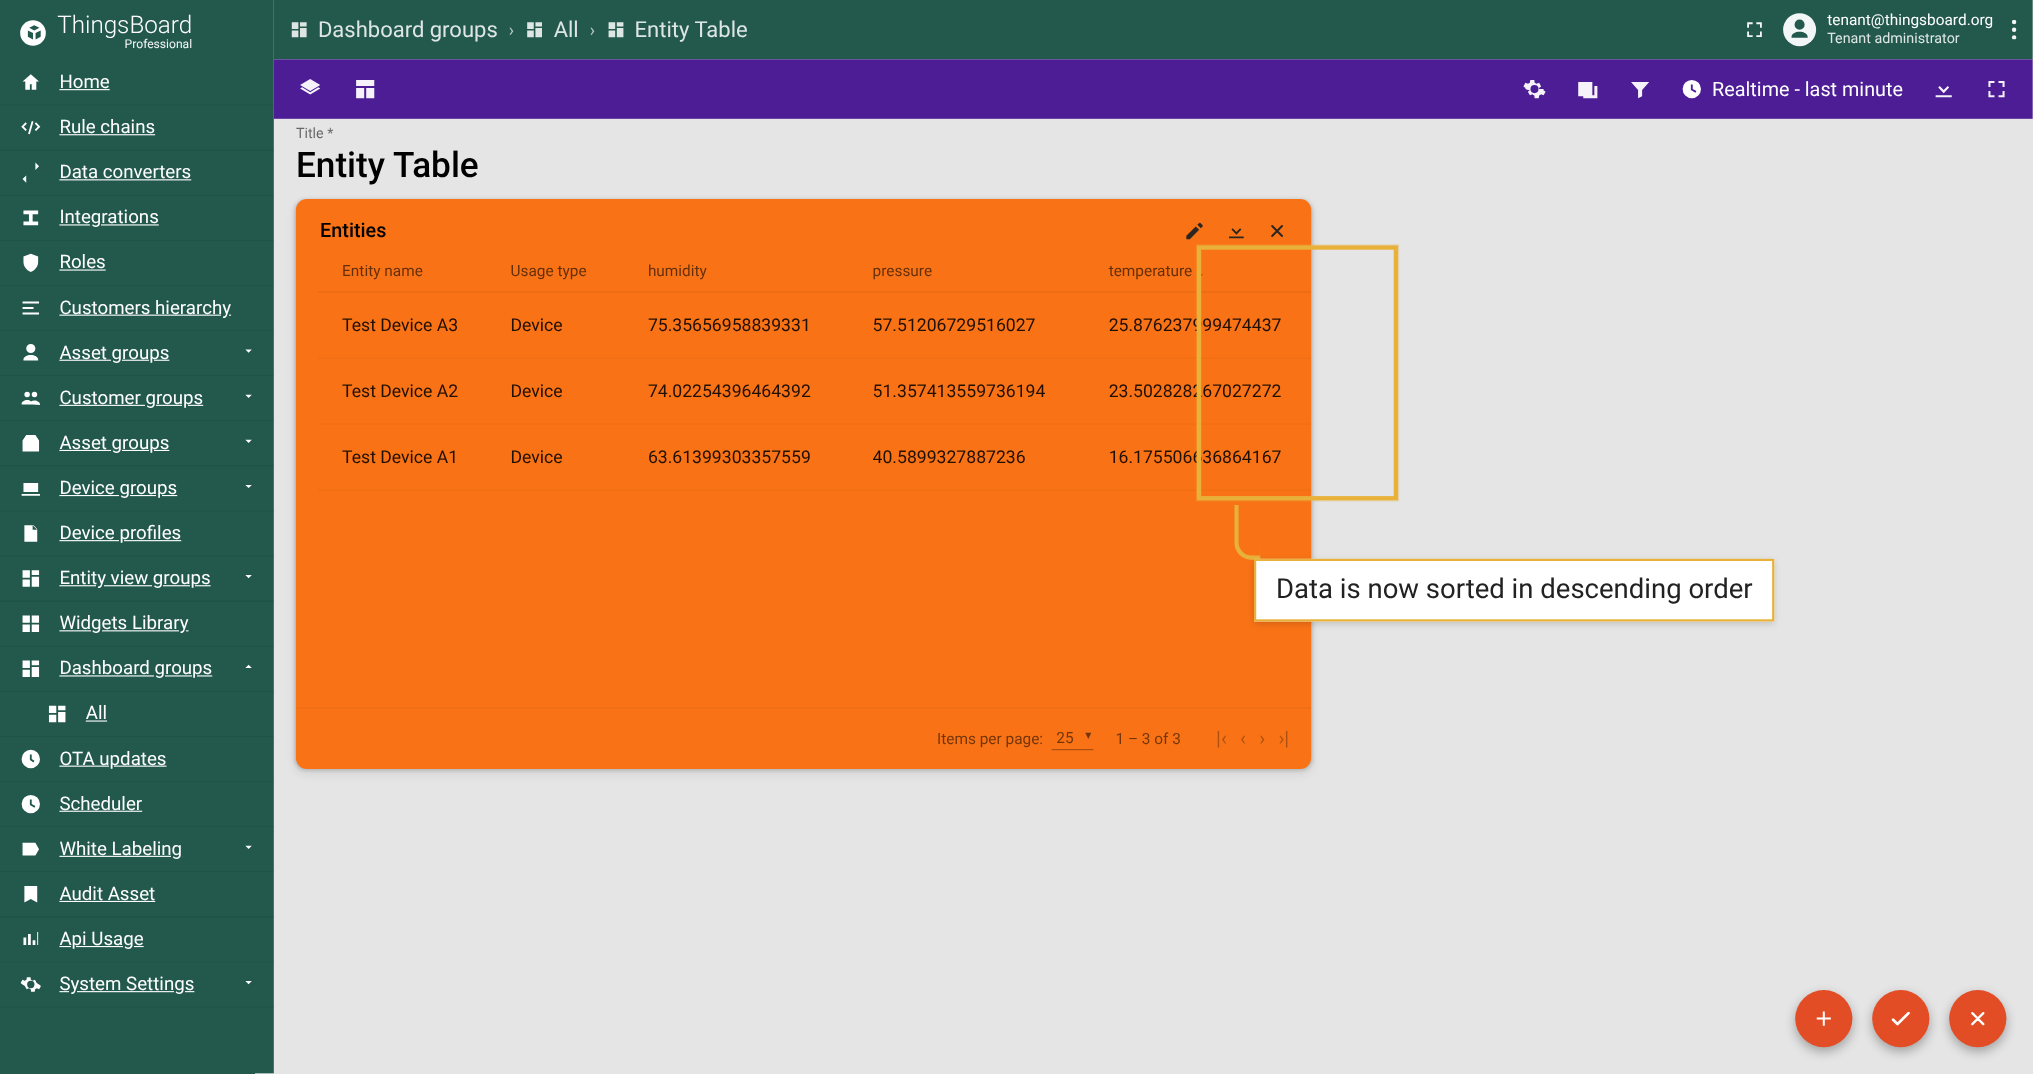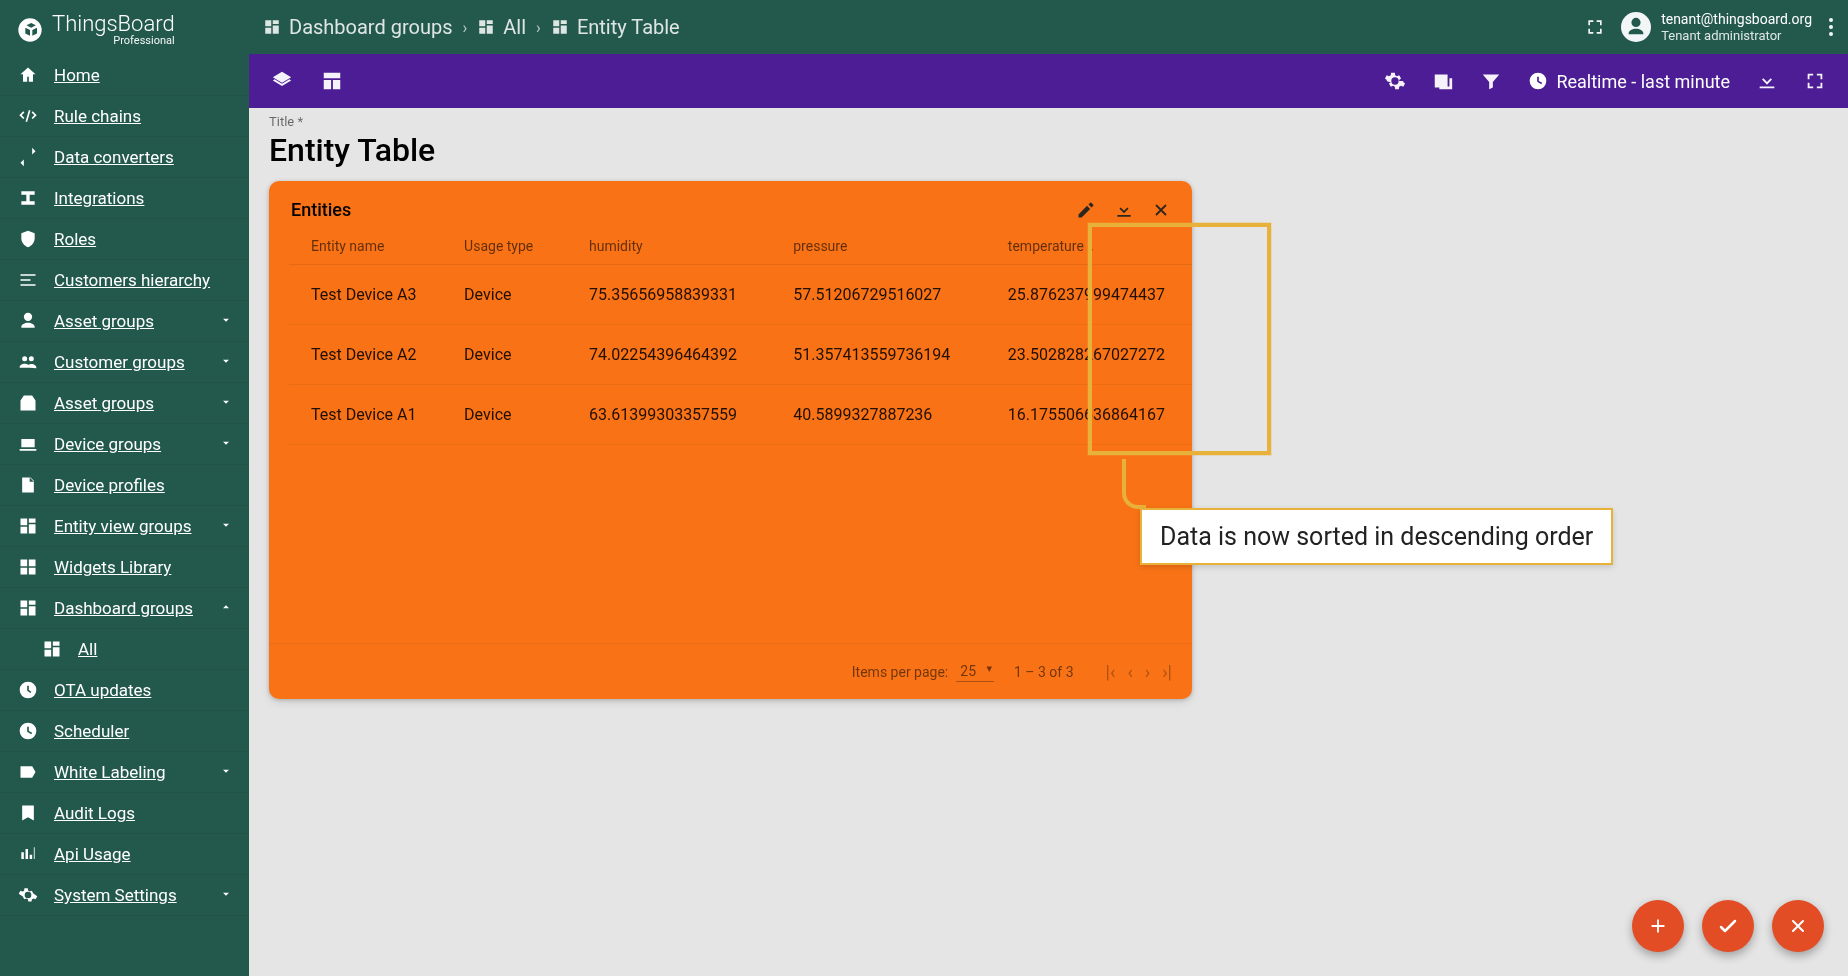--- a/index.html
+++ b/index.html
@@ -308,21 +308,21 @@
           <span class="chev"><svg width="14" height="14" viewBox="0 0 24 24">
               <path fill="currentColor" d="M7 10l5 5 5-5z"></path>
             </svg></span>
         </div>
         <div class="nav-item">
           <span class="ni-icon">
             <svg width="20" height="20" viewBox="0 0 24 24" fill="currentColor">
               <path d="M5 3h14v18l-7-4-7 4z"></path>
             </svg>
           </span>
-          <span>Audit Logs</span>
+          <span>Audit Asset</span>
         </div>
         <div class="nav-item">
           <span class="ni-icon">
             <svg width="20" height="20" viewBox="0 0 24 24" fill="currentColor">
               <path d="M4 18h3v-8H4zm5 0h3V6H9zm5 0h3v-5h-3zm5 0h1V4h-1z"></path>
             </svg>
           </span>
           <span>Api Usage</span>
         </div>
         <div class="nav-item">

